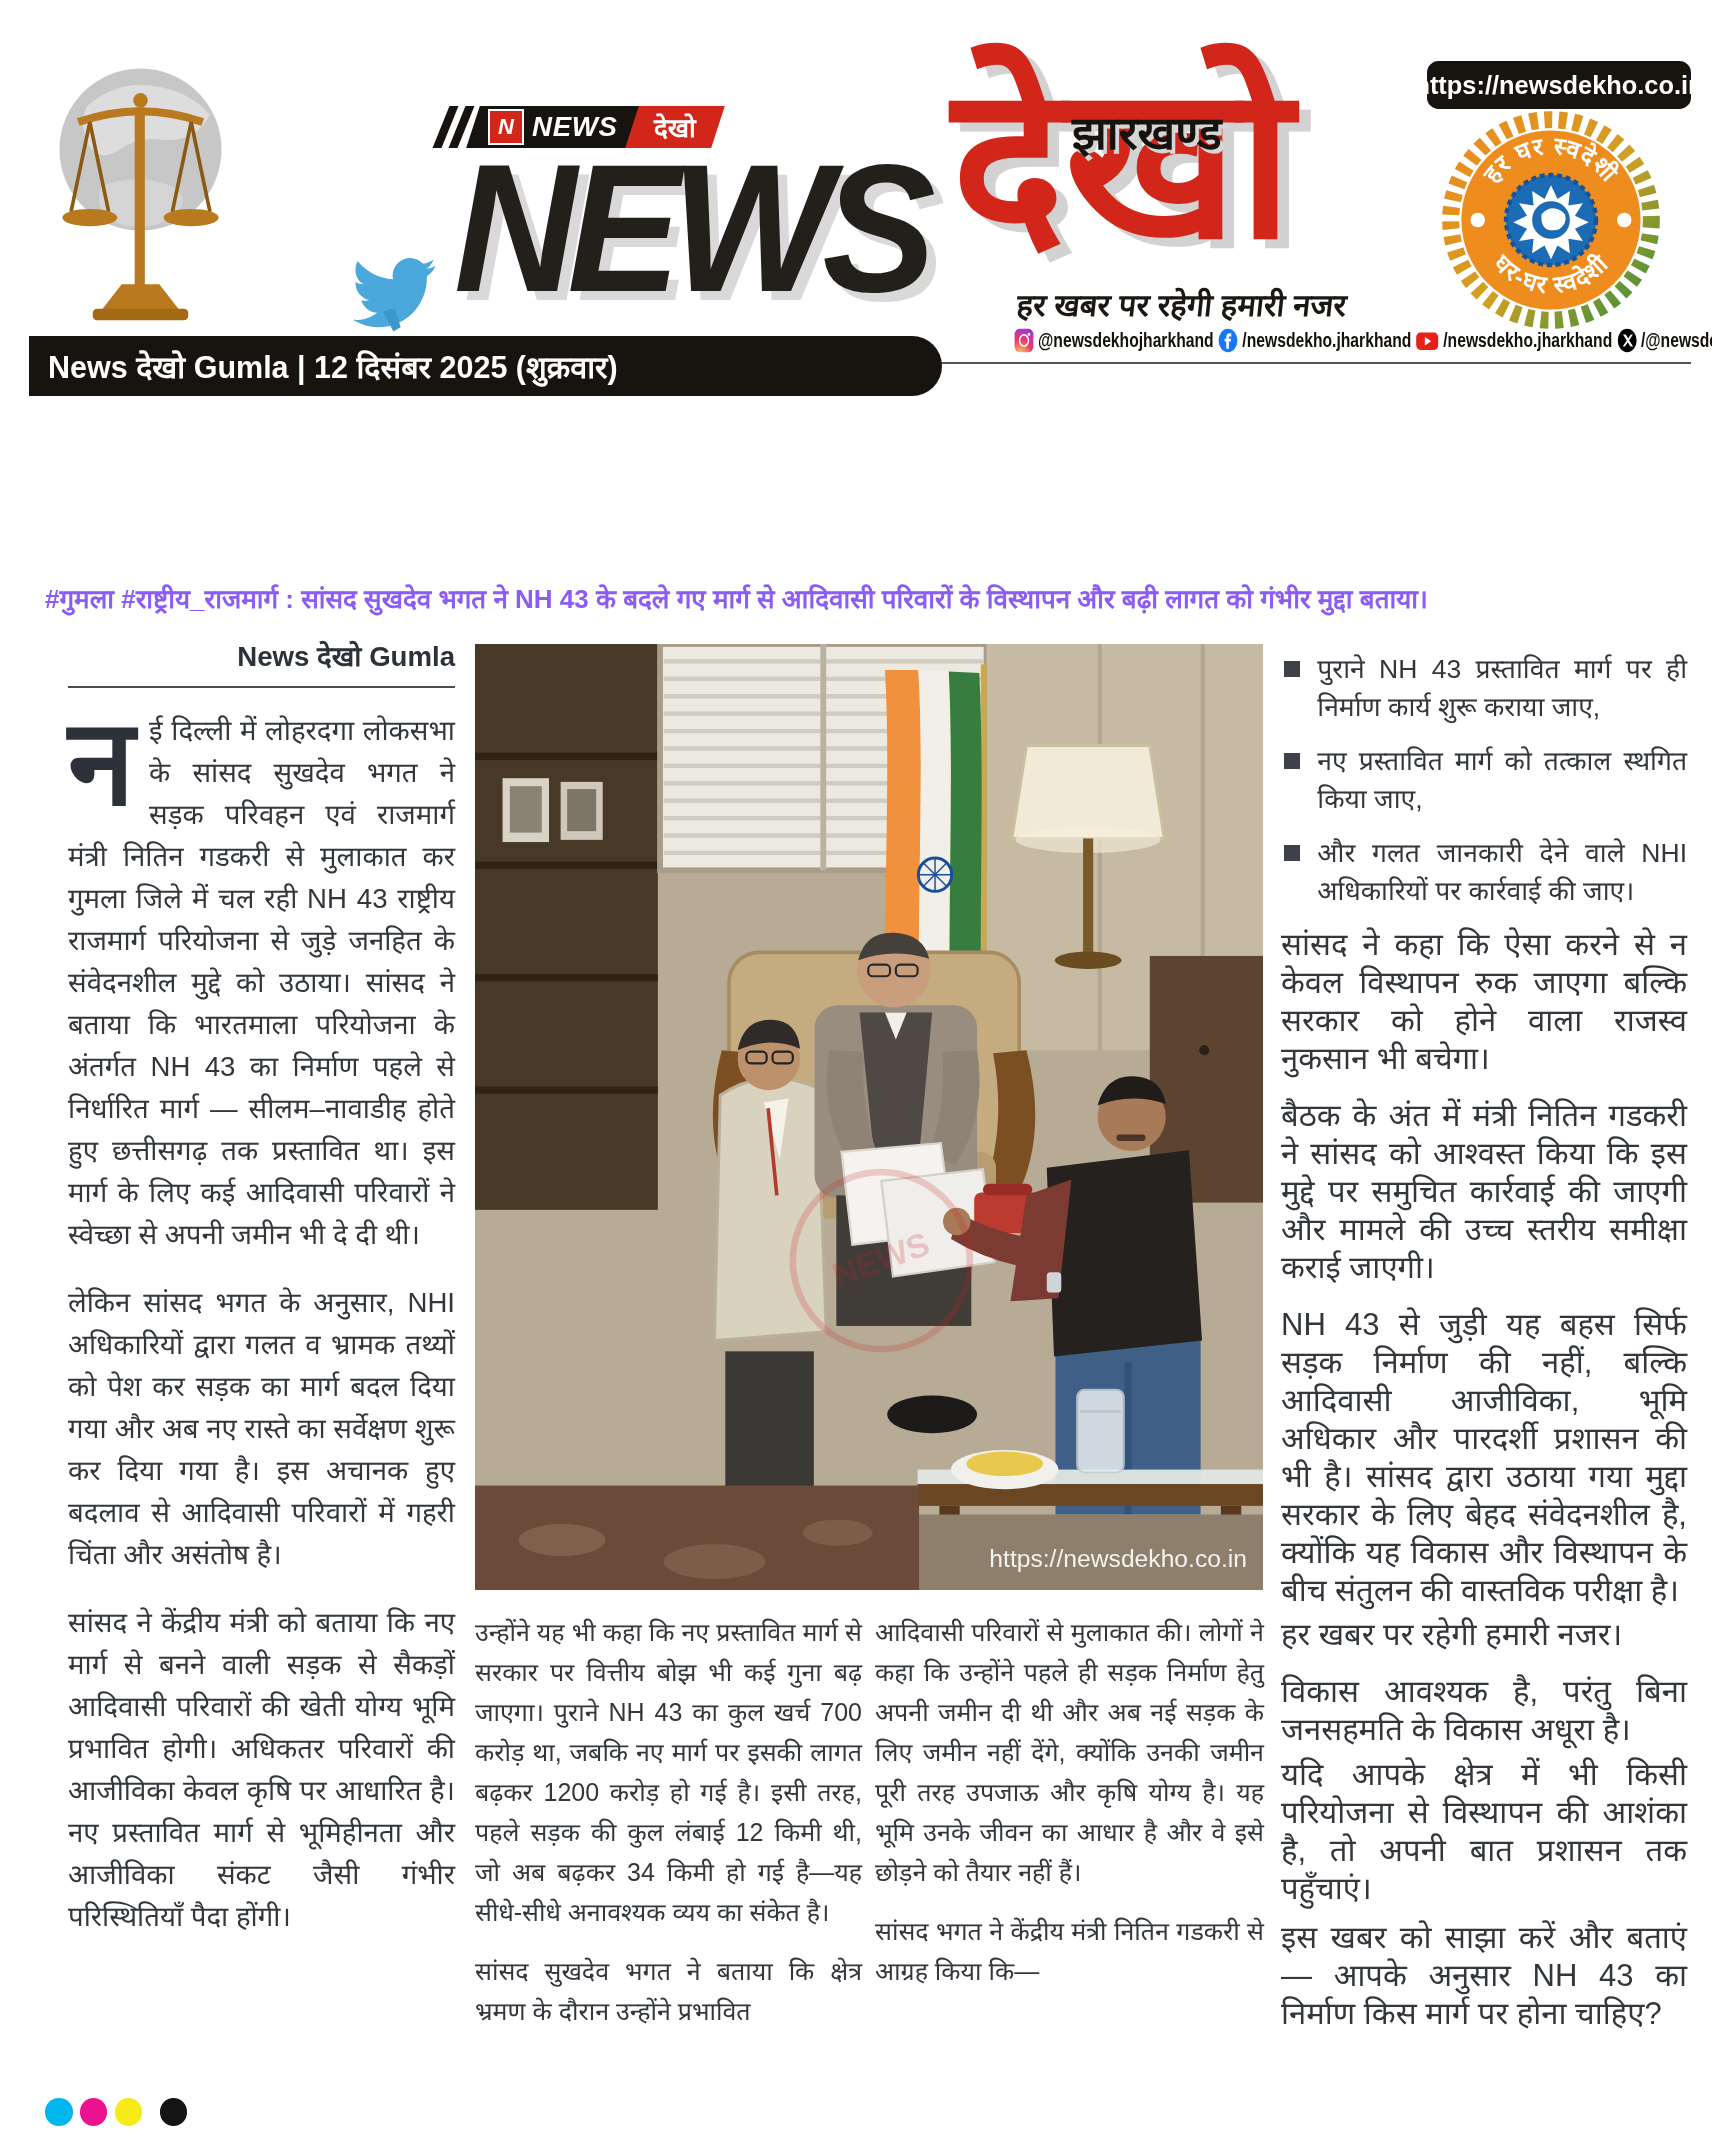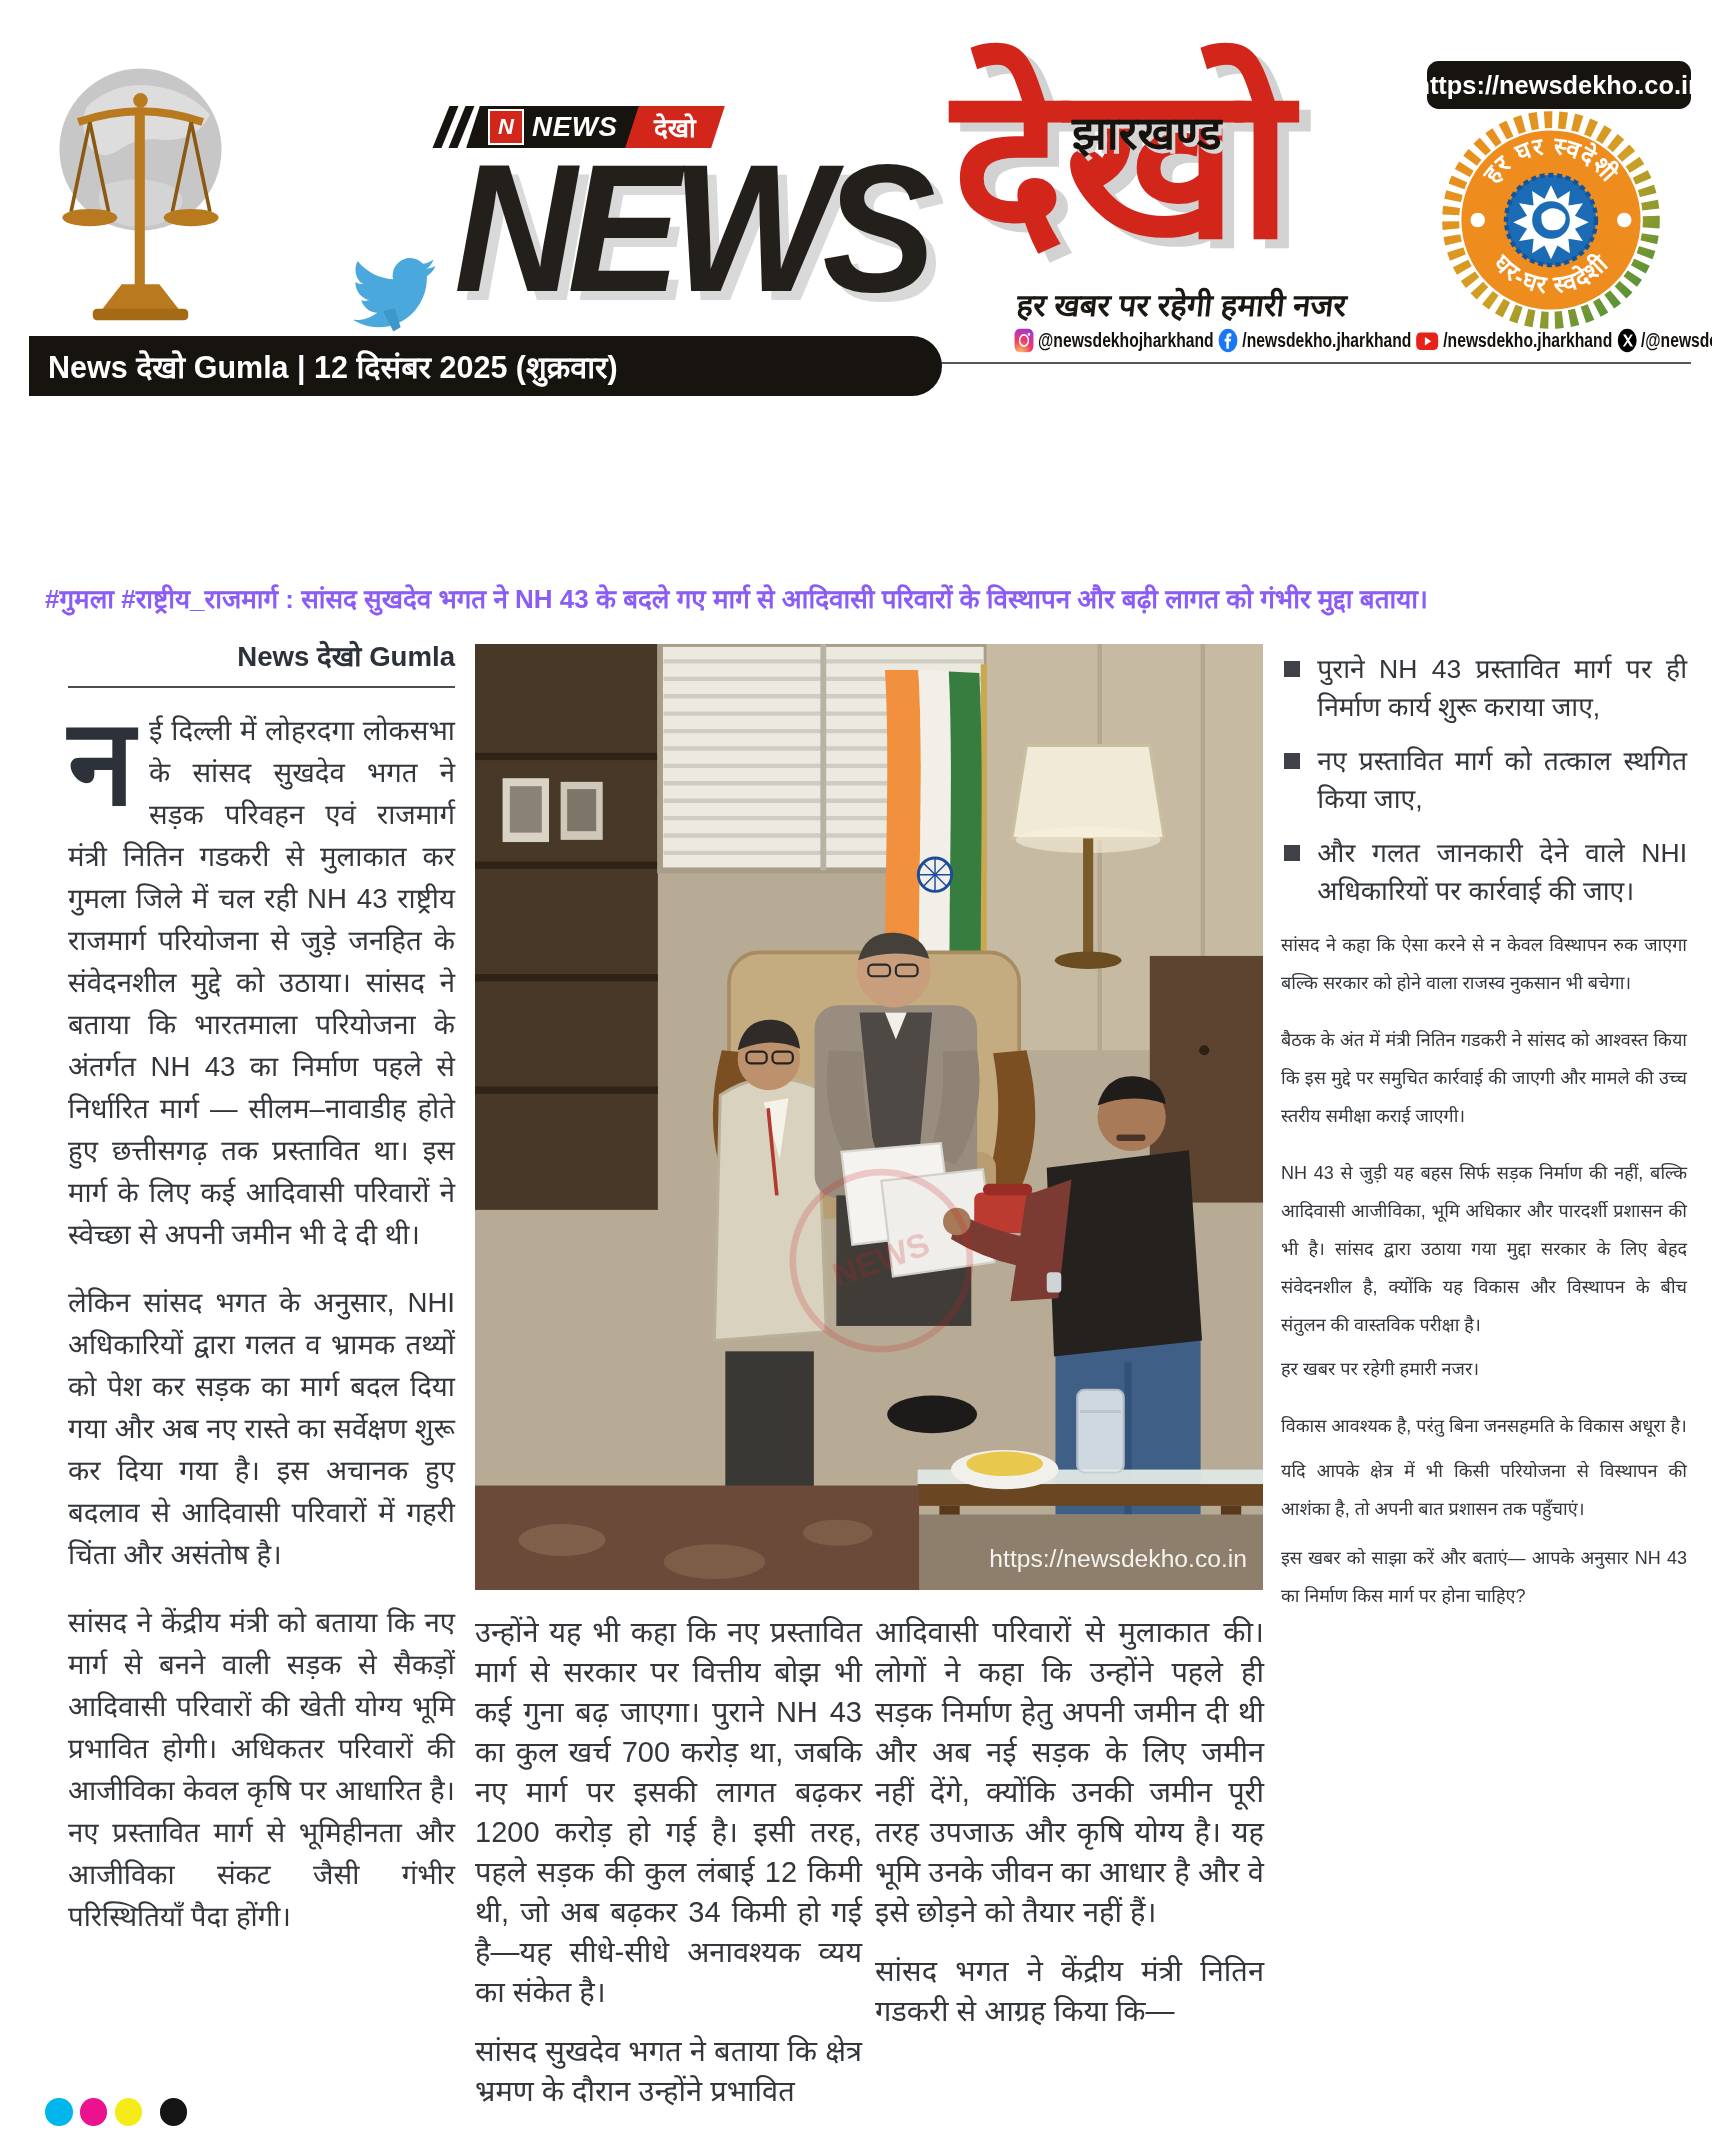--- a/index.html
+++ b/index.html
@@ -54,28 +54,28 @@
   .left-col{left:68px;top:636px;width:387px;}
   .section-head{text-align:right;font-size:27.6px;font-weight:600;color:#2d3139;margin:0 0 11.6px 0;}
   .section-rule{height:2.9px;background:#4d4d4d;margin-bottom:22px;}
   .para{font-size:27.6px;line-height:42px;text-align:justify;color:#33373c;margin:0 0 26px 0;}
   .dropcap{float:left;font-size:120px;line-height:93px;font-weight:700;color:#2d3139;margin:5.8px 14.5px 0 0;}
 
   .photo-box{left:475px;top:644px;width:788px;height:946px;z-index:2;}
   .photo-box svg{display:block;width:100%;height:100%;}
 
   .right-col{left:1281px;top:650px;width:406px;}
-  .right-col .para{font-size:18px;line-height:38px;margin-bottom:19px;}
+  .right-col .para{font-size:31px;line-height:38px;margin-bottom:19px;}
   .bullet{display:flex;margin-bottom:16px;}
   .bullet .sq{flex:none;width:16px;height:16px;background:#3e4248;margin:11px 17.4px 0 2.9px;}
   .bullet .bt{flex:1;font-size:26.5px;line-height:38px;text-align:justify;color:#33373c;}
 
   .bottom-col1{left:475px;top:1612px;width:387px;}
   .bottom-col2{left:875px;top:1612px;width:389px;}
-  .bottom-col1 .para,.bottom-col2 .para{font-size:29px;line-height:40px;margin-bottom:19px;}
+  .bottom-col1 .para,.bottom-col2 .para{font-size:25px;line-height:40px;margin-bottom:19px;}
 
   
   .print-marks{left:45px;top:2098px;display:flex;align-items:center;gap:7.3px;}
   .dot{width:27.6px;height:27.6px;border-radius:50%;}
   .dot.k{margin-left:10.2px;}
 </style>
 </head>
 <body>
 
 <div class="page">

